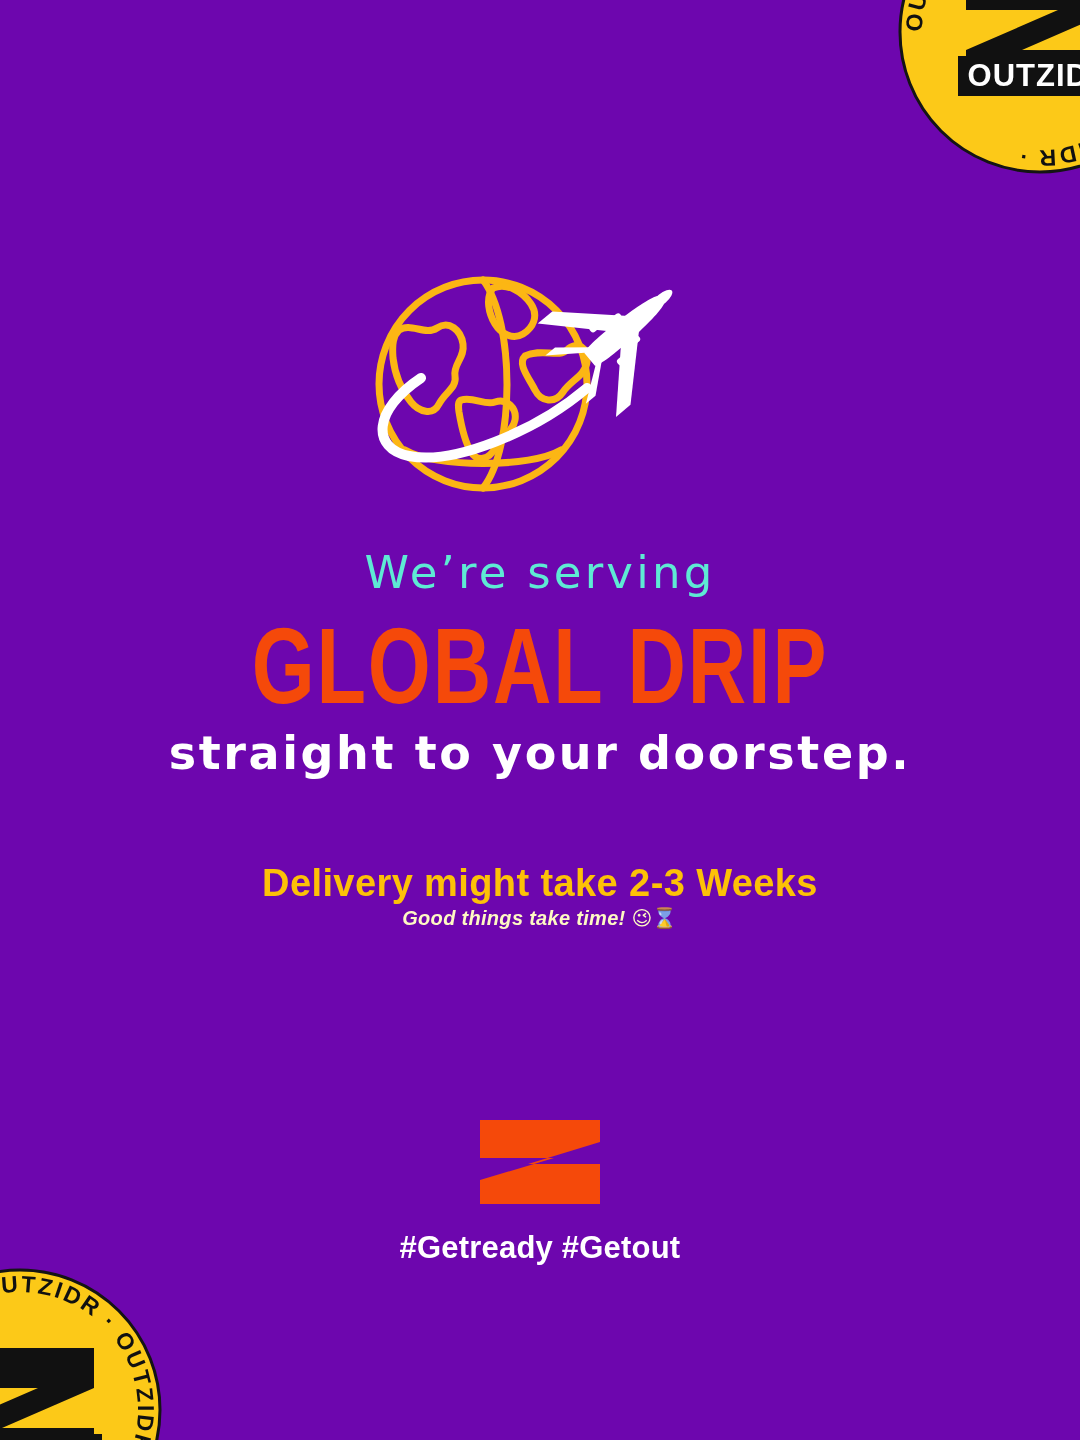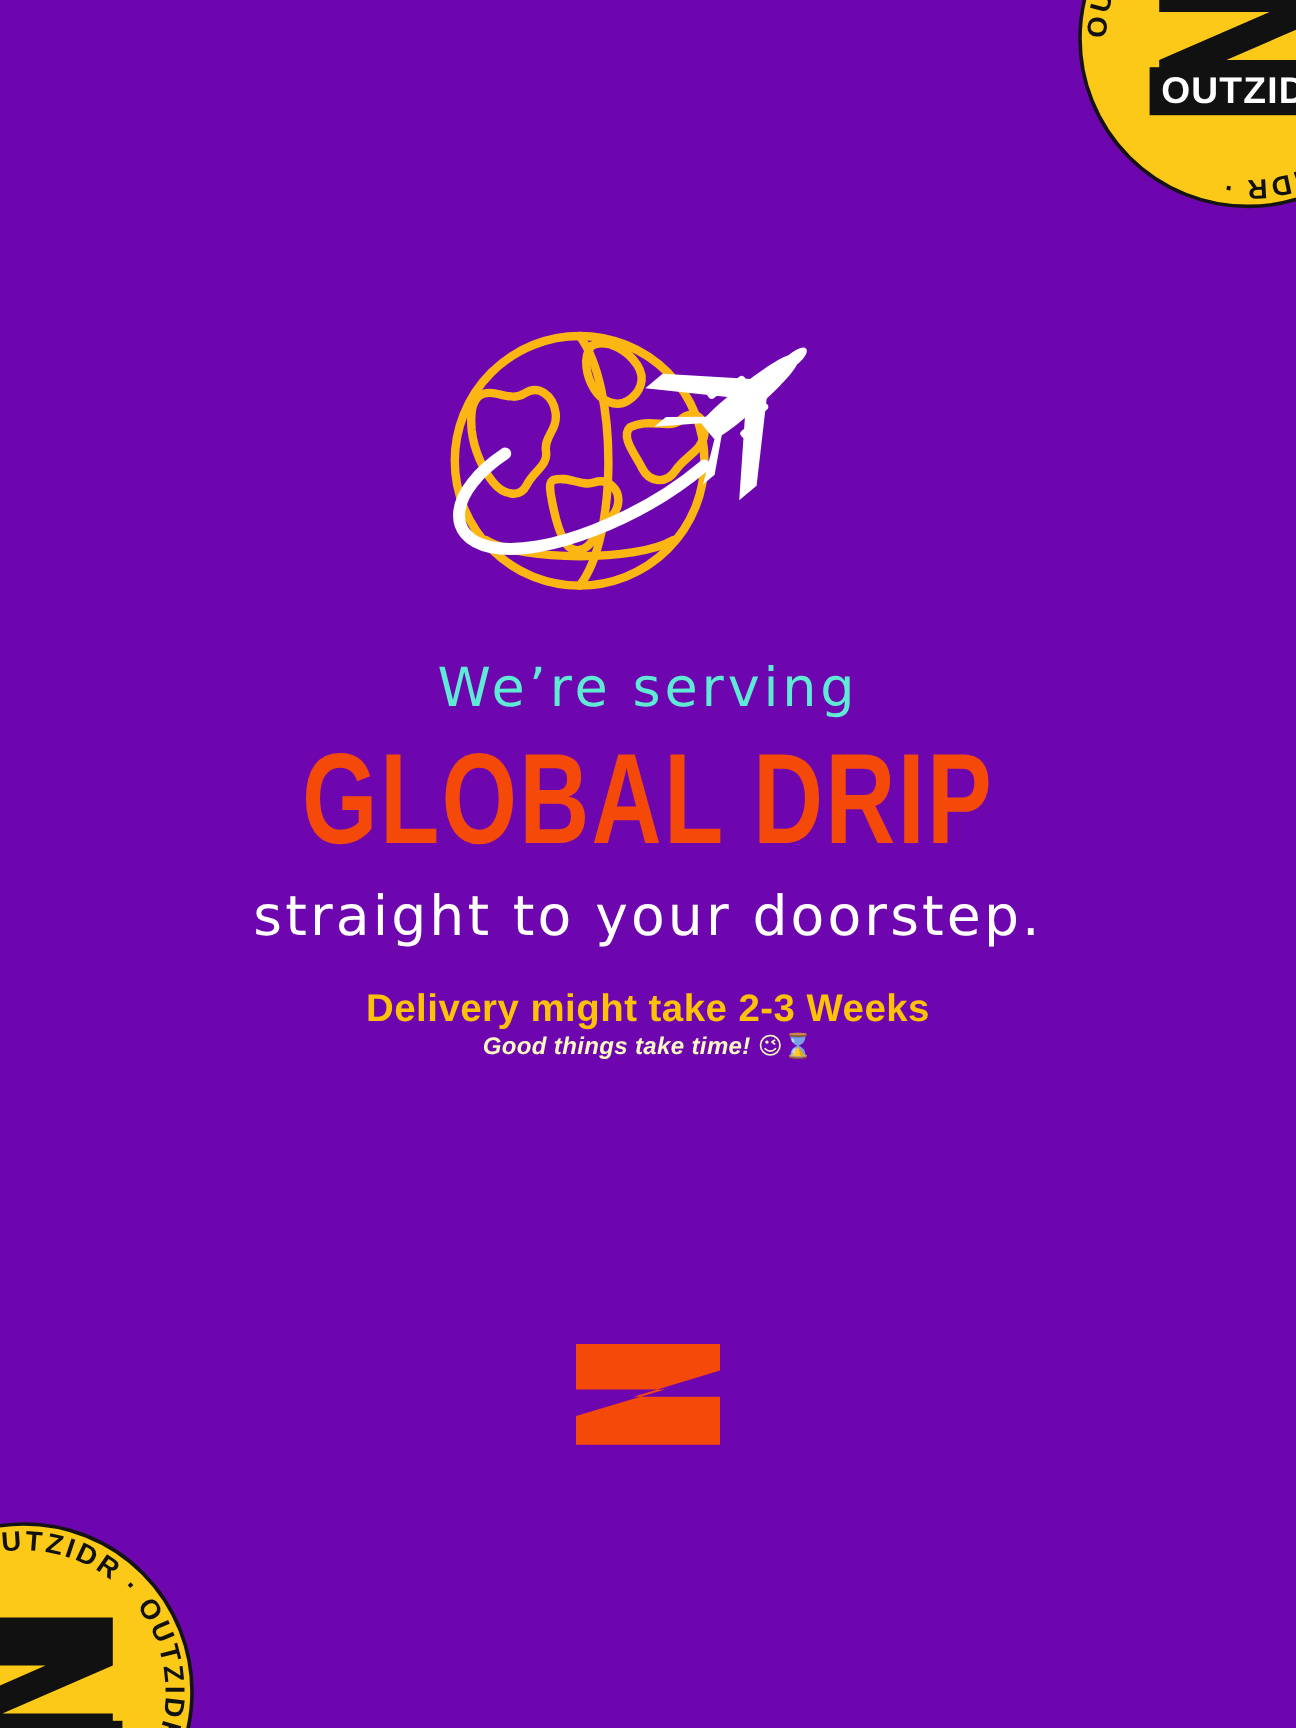--- a/index.html
+++ b/index.html
@@ -68,42 +68,43 @@
     letter-spacing:2px;
     line-height:1.16;
     margin-top:6px;
     font-family:"Liberation Sans Narrow","Liberation Sans", sans-serif;
     transform:scaleX(0.92) scaleY(1.22);
     transform-origin:center top;
   }
   #headline-sub {
     color:#FFFFFF;
     font-size:46px;
-    font-weight:400;
+    font-weight:700;
     letter-spacing:2.6px;
     line-height:1.1;
-    margin-top:32px;
+    margin-top:22px;
     font-family:"DejaVu Sans", sans-serif;
   }
 
   
   #delivery-block {
     position:absolute;
     top:822px;
     left:0;
     width:1080px;
     text-align:center;
   }
   #delivery-headline {
     color:#FDC107;
-    font-size:32px;
+    font-size:38px;
     font-weight:700;
     letter-spacing:0.4px;
     line-height:1.15;
     font-family:"Liberation Sans", sans-serif;
+    margin-top:40px;
   }
   #delivery-note {
     color:#fef9c3;
     font-size:20px;
     font-weight:700;
     font-style:italic;
     letter-spacing:0.3px;
     line-height:1.2;
     font-family:"Liberation Sans", sans-serif;
   }
@@ -230,15 +231,16 @@
     <div id="delivery-note">
       <span>Good things take time!</span>
       <span class="emoji">😉⌛</span>
     </div>
   </div>
 
   <div id="footer-brand">
     <svg id="brand-logo-mark" viewBox="0 0 124 88" aria-hidden="true">
       <path d="M2,2 L122,2 L122,24 L50,46 L122,46 L122,86 L2,86 L2,62 L76,40 L2,40 Z" fill="#F5490A"></path>
     </svg>
+    <div id="footer-hashtags">#Getready #Getout</div>
   </div>
 
 </div>
 
 </body></html>

